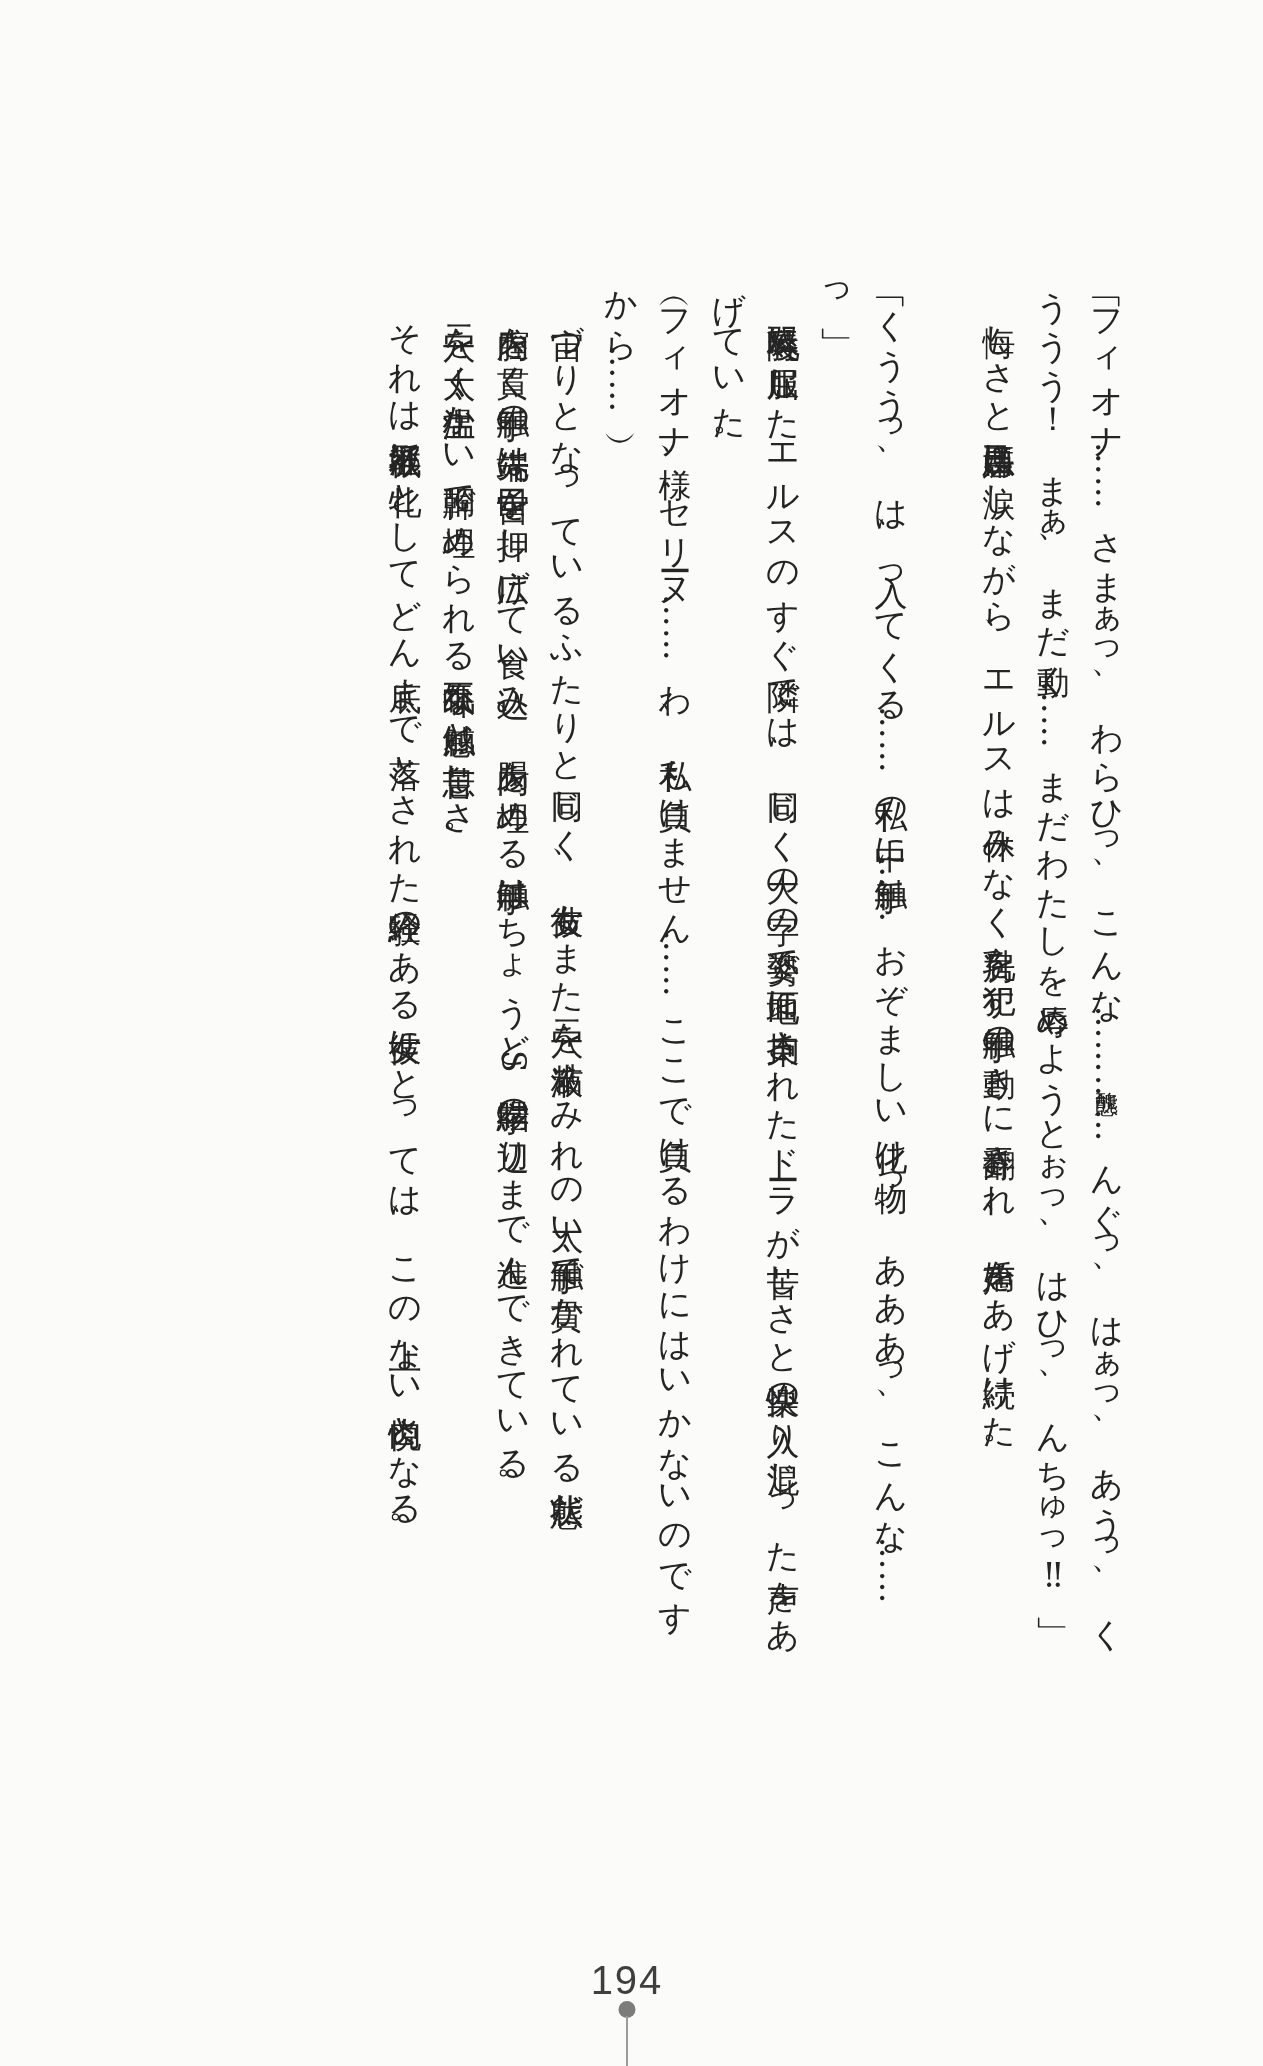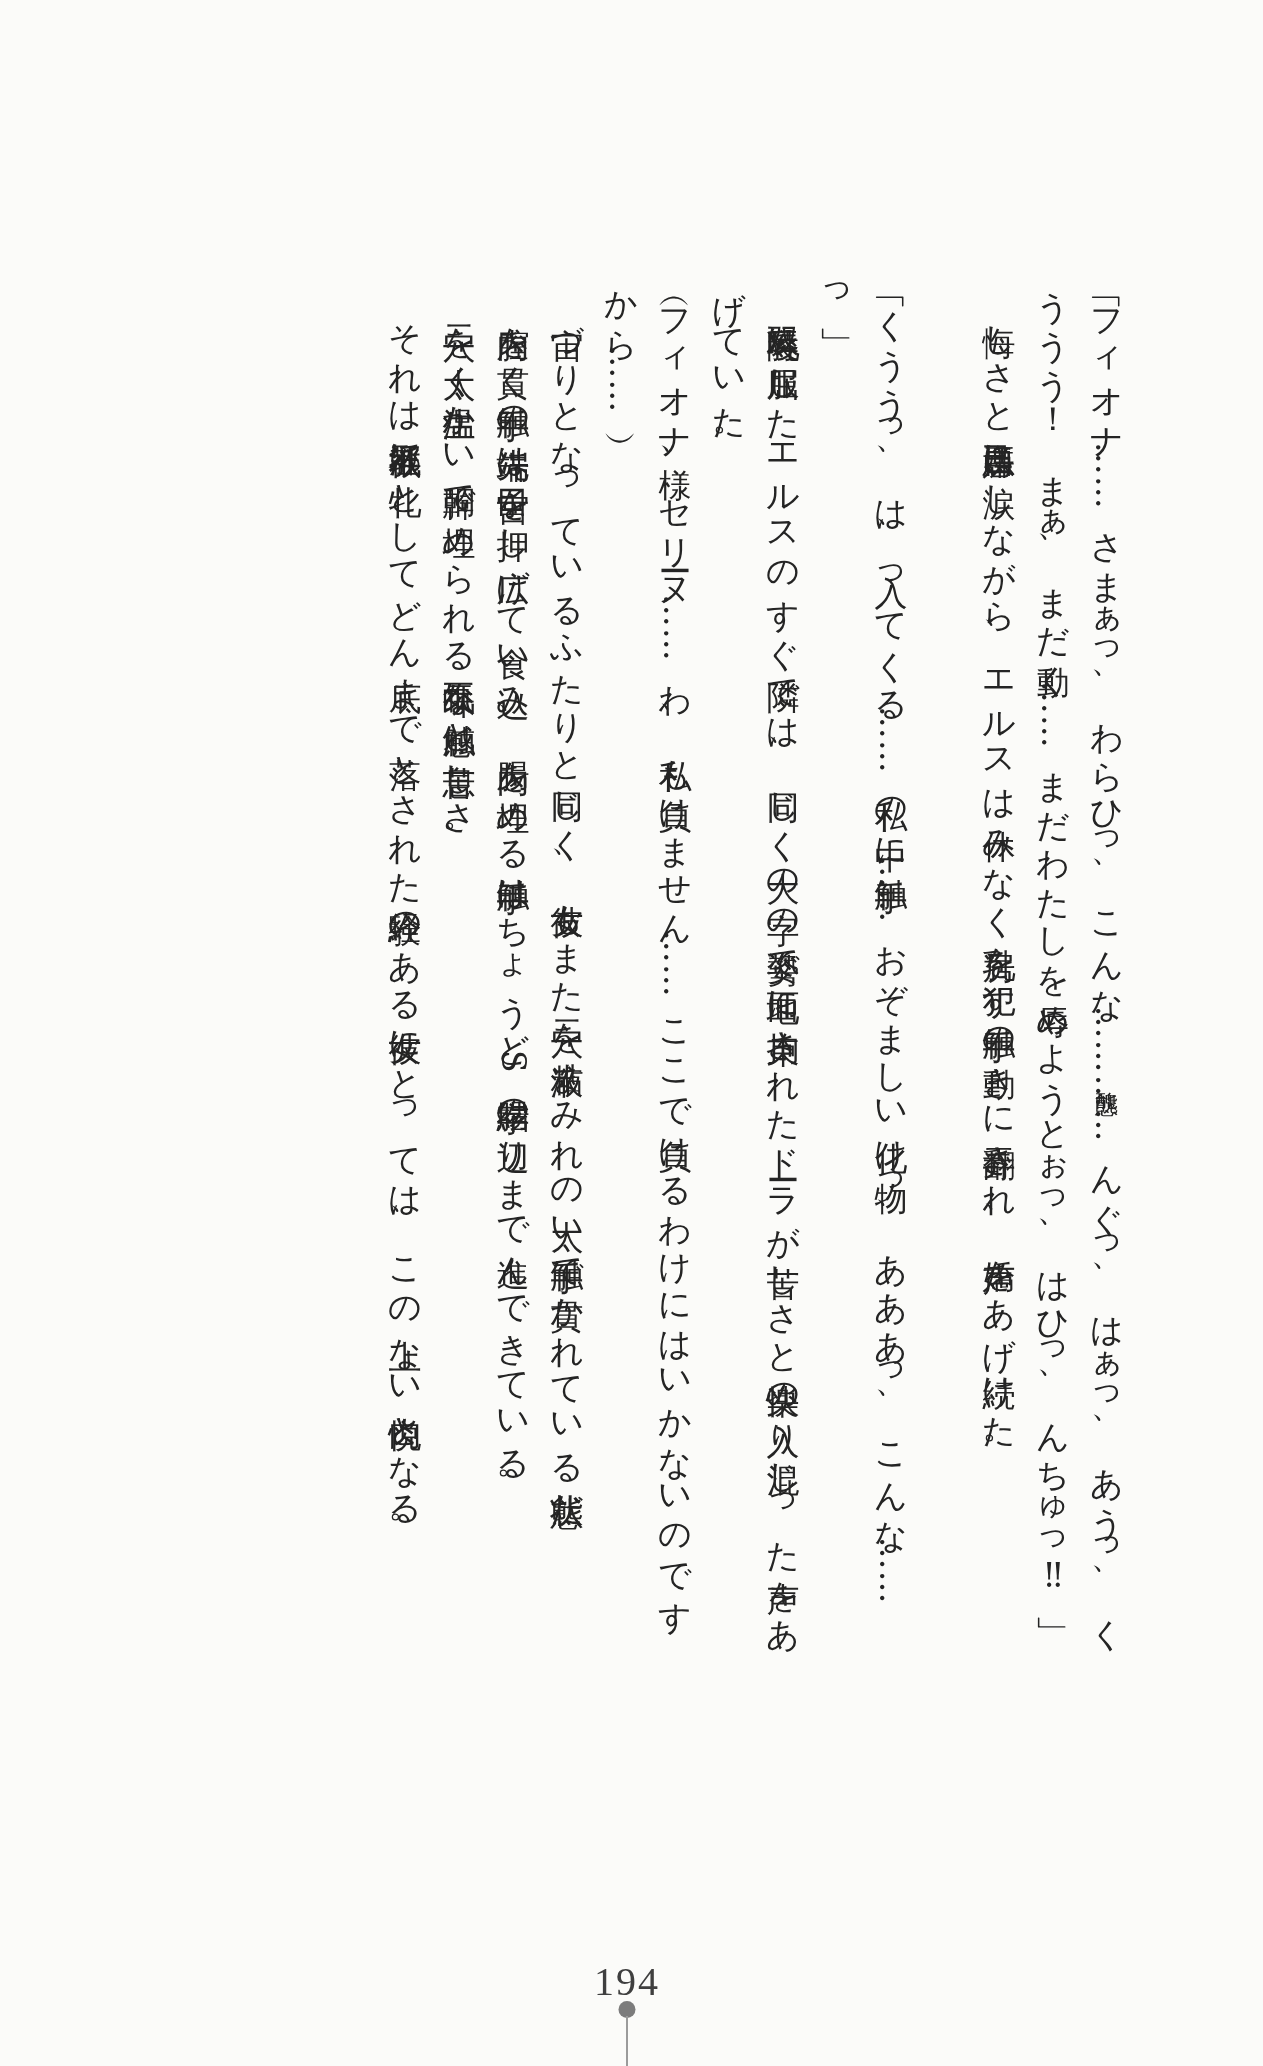--- a/index.html
+++ b/index.html
@@ -49,21 +49,21 @@
   }
   
   .page-number {
     position: absolute;
     top: 1958px;
     left: 627px;
     transform: translateX(-50%);
     font-size: 40px;
     letter-spacing: 2px;
     color: #3f3f3f;
-    font-family: Liberation Serif, serif;
+    font-family: Liberation Sans, sans-serif;
   }
   .marker-dot {
     position: absolute;
     top: 2001px;
     left: 627px;
     transform: translateX(-50%);
     width: 17px;
     height: 17px;
     border-radius: 50%;
     background: #7c7c7c;

